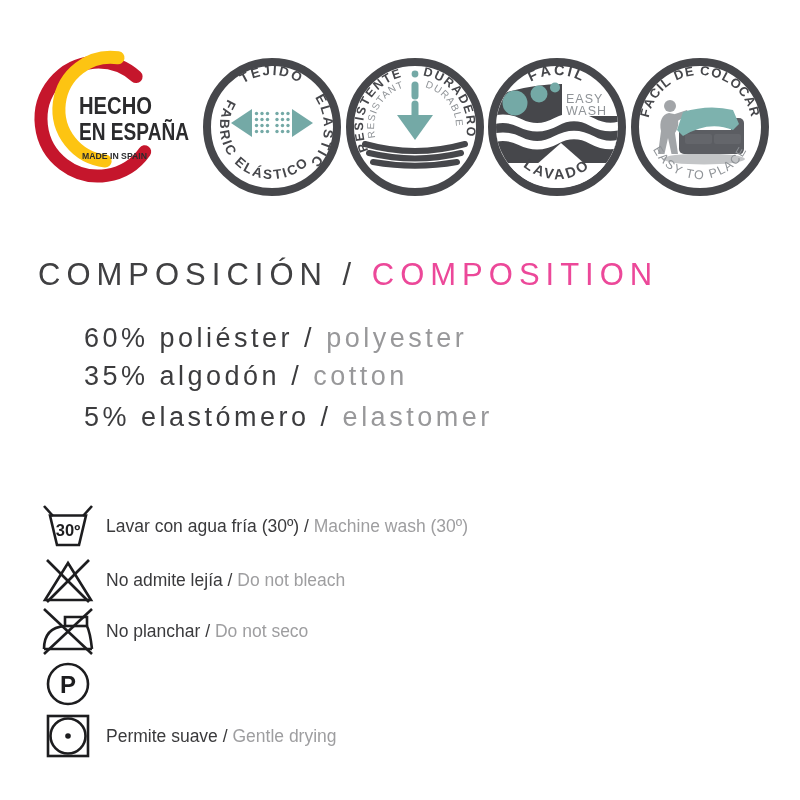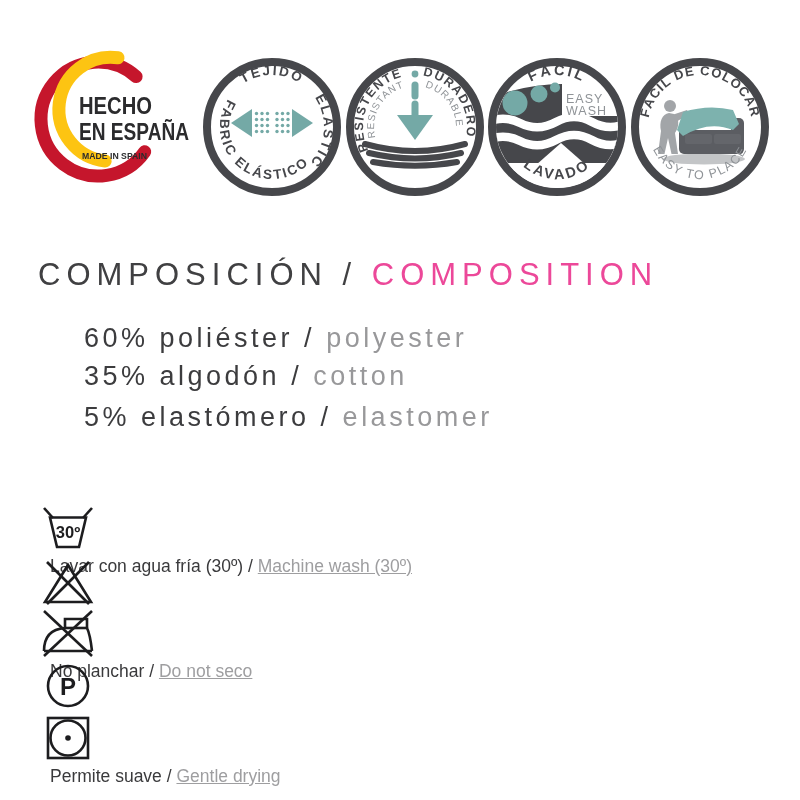--- a/index.html
+++ b/index.html
@@ -19,25 +19,25 @@
 
   
   .title{position:absolute;left:38px;top:257px;font-size:31px;letter-spacing:6px;
          color:#404042;white-space:nowrap;}
   .title .en{color:#ec4899;}
   .comp-line{position:absolute;left:40px;font-size:27px;letter-spacing:3.5px;
              color:#3c3c3e;white-space:nowrap;margin-left:44px;}
   .comp-line .en{color:#98989a;}
 
   
-  .care-row{position:absolute;left:40px;height:52px;display:flex;flex-direction:column;}
+  .care-row{position:absolute;left:40px;height:52px;display:flex;align-items:center;}
   .care-row .icon-box{width:56px;height:52px;display:flex;align-items:center;justify-content:center;flex:0 0 56px;}
   .care-row .icon-box svg{position:static;}
   .care-row .txt{margin-left:10px;font-size:17.5px;color:#3a3a3c;white-space:nowrap;}
-  .care-row .txt .en{color:#9e9ea0;text-decoration:underline;}
+  .care-row .txt .en{color:#9e9ea0;}
   .cicon{stroke:#1d1d1f;stroke-width:2.6;fill:none;}
 </style>
 </head>
 <body>
 
 <div class="sheet">
 
   <svg style="left:35px;top:45px" width="160" height="150" viewBox="0 0 160 150">
     <path d="M 101.1,31.6 A 57,57 0 1 0 109.7,106.7" fill="none" stroke="#c5162c" stroke-width="13" stroke-linecap="round"></path>
     <path d="M 83,12.8 A 52,52 0 1 0 70.2,116" fill="none" stroke="#fdc412" stroke-width="13" stroke-linecap="round"></path>
@@ -192,20 +192,21 @@
   <div class="care-row" style="top:554px">
     <div class="icon-box">
       <svg width="54" height="50" viewBox="0 0 54 50">
         <g class="cicon">
           <path d="M27,8 L50,45 L4,45 Z"></path>
           <path d="M6,5 L48,47"></path>
             <path d="M48,5 L6,47"></path>
         </g>
       </svg>
     </div>
+    <div class="txt"><span>No admite lejía /</span> <span class="en">Do not bleach</span></div>
   </div>
 
   <div class="care-row" style="top:605px">
     <div class="icon-box">
       <svg width="54" height="50" viewBox="0 0 54 50">
         <g class="cicon">
           <path d="M3,43 L51,43"></path>
           <path d="M3,43 C3,28 10,21 24,20"></path>
           <path d="M24,20 L46,20"></path>
           <path d="M46,20 C49,26 50,34 51,43"></path>

